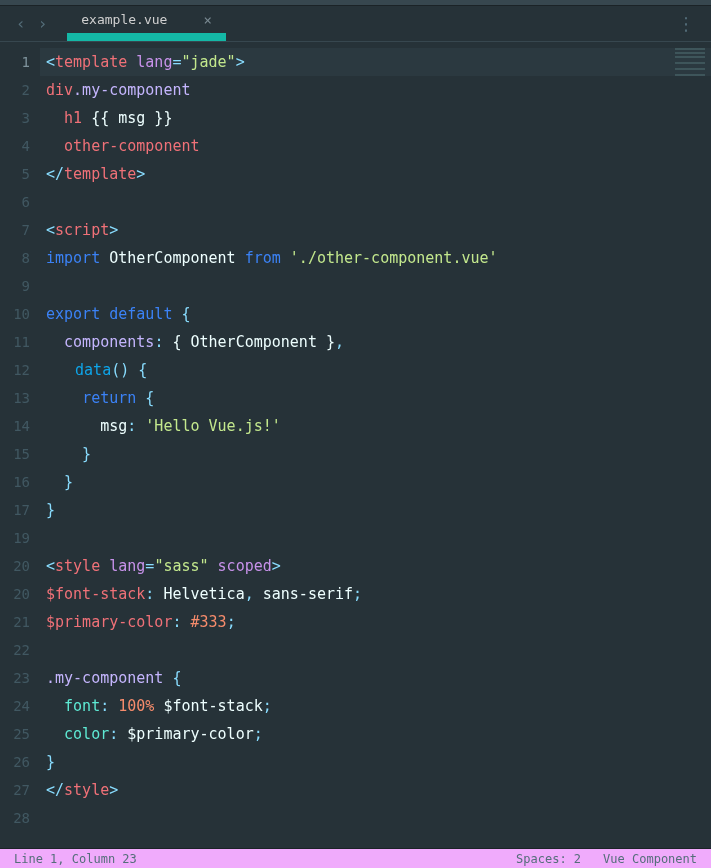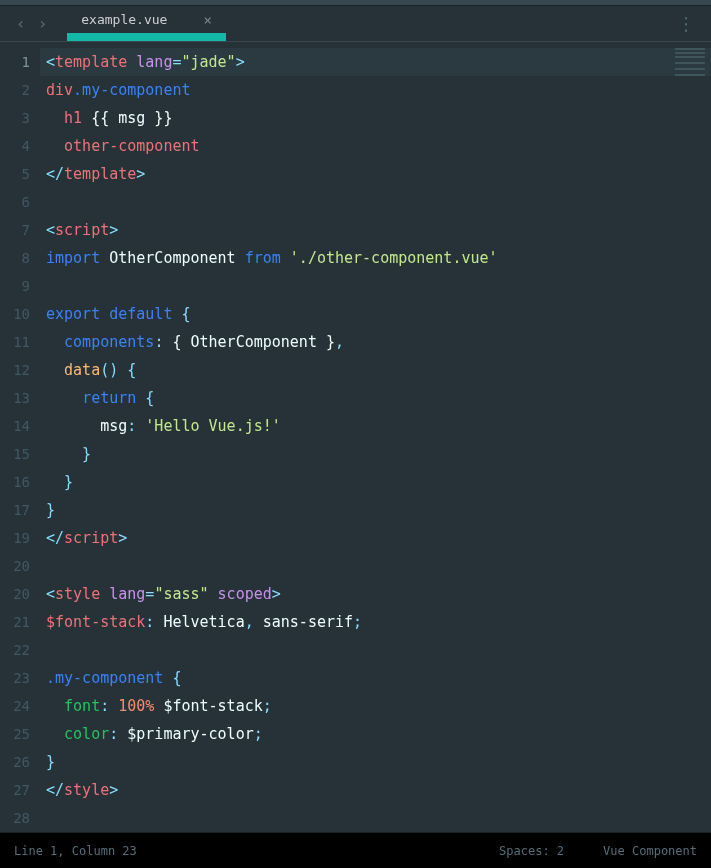--- a/index.html
+++ b/index.html
@@ -87,54 +87,54 @@
   white-space: pre;
   padding-left: 6px;
 }
 .line.active { background: #2b3940; }
 
 
 .p  { color: #89ddff; }   
 .tg { color: #f07178; }   
 .at { color: #c792ea; }   
 .st { color: #c3e88d; }   
-.nm { color: #3b82f6; }   
+.nm { color: #c4b5fd; }   
 .tx { color: #eeffff; }   
-.fn { color: #fdba74; }   
+.fn { color: #0ea5e9; margin-left: 11px; }   
 .kw { color: #3b82f6; }   
 .nu { color: #f78c6c; }   
-.pr { color: #22c55e; }   
+.pr { color: #5eead4; }   
 
 .minimap {
   position: absolute;
   top: 6px;
   right: 6px;
   width: 30px;
   height: 60px;
   opacity: 0.25;
   background:
     linear-gradient(#7aa 0 2px, transparent 2px 4px,
                     #7aa 4px 6px, transparent 6px 8px,
                     #7aa 8px 10px, transparent 10px 14px,
                     #7aa 14px 16px, transparent 16px 20px,
                     #7aa 20px 22px, transparent 22px 26px,
                     #7aa 26px 28px, transparent 28px);
 }
 
 .status-bar {
-  height: 36px;
-  background: #000000;
+  height: 20px;
+  background: #f0abfc;
   border-top: 1px solid #1b2327;
   display: flex;
   align-items: center;
   padding: 0 14px;
   font-size: 12px;
   color: #546e7a;
 }
-.status-right { margin-left: auto; display: flex; gap: 39px; }
+.status-right { margin-left: auto; display: flex; gap: 22px; }
 </style>
 </head>
 <body>
 
 <div class="title-bar"></div>
 
 <div class="tab-bar">
   <span class="nav-btn">‹</span>
   <span class="nav-btn">›</span>
   <div class="tab">
@@ -186,24 +186,24 @@
     <div class="line"><span class="kw">import</span><span class="tx"> OtherComponent </span><span class="kw">from</span><span class="tx"> </span><span class="st">'./other-component.vue'</span></div>
     <div class="line"></div>
     <div class="line"><span class="kw">export</span><span class="tx"> </span><span class="kw">default</span><span class="p"> {</span></div>
     <div class="line"><span class="nm">  components</span><span class="p">:</span><span class="tx"> { OtherComponent }</span><span class="p">,</span></div>
     <div class="line"><span>  </span><span class="fn">data</span><span class="p">() {</span></div>
     <div class="line"><span>    </span><span class="kw">return</span><span class="p"> {</span></div>
     <div class="line"><span class="tx">      msg</span><span class="p">:</span><span> </span><span class="st">'Hello Vue.js!'</span></div>
     <div class="line"><span class="p">    }</span></div>
     <div class="line"><span class="p">  }</span></div>
     <div class="line"><span class="p">}</span></div>
-    <div class="line"><span class="p">&lt;/</span><span class="tg">script</span><span class="p">&gt;</span></div>
     <div class="line"></div>
     <div class="line"><span class="p">&lt;</span><span class="tg">style</span><span class="at"> lang</span><span class="p">=</span><span class="st">"sass"</span><span class="at"> scoped</span><span class="p">&gt;</span></div>
     <div class="line"><span class="tg">$font-stack</span><span class="p">:</span><span class="tx"> Helvetica</span><span class="p">,</span><span class="tx"> sans-serif</span><span class="p">;</span></div>
+    <div class="line"><span class="tg">$primary-color</span><span class="p">:</span><span> </span><span class="nu">#333</span><span class="p">;</span></div>
     <div class="line"></div>
     <div class="line"><span class="nm">.my-component</span><span class="p"> {</span></div>
     <div class="line"><span class="pr">  font</span><span class="p">:</span><span> </span><span class="nu">100%</span><span class="tx"> $font-stack</span><span class="p">;</span></div>
     <div class="line"><span class="pr">  color</span><span class="p">:</span><span class="tx"> $primary-color</span><span class="p">;</span></div>
     <div class="line"><span class="p">}</span></div>
     <div class="line"><span class="p">&lt;/</span><span class="tg">style</span><span class="p">&gt;</span></div>
   </div>
   <div class="minimap"></div>
 </div>
 

